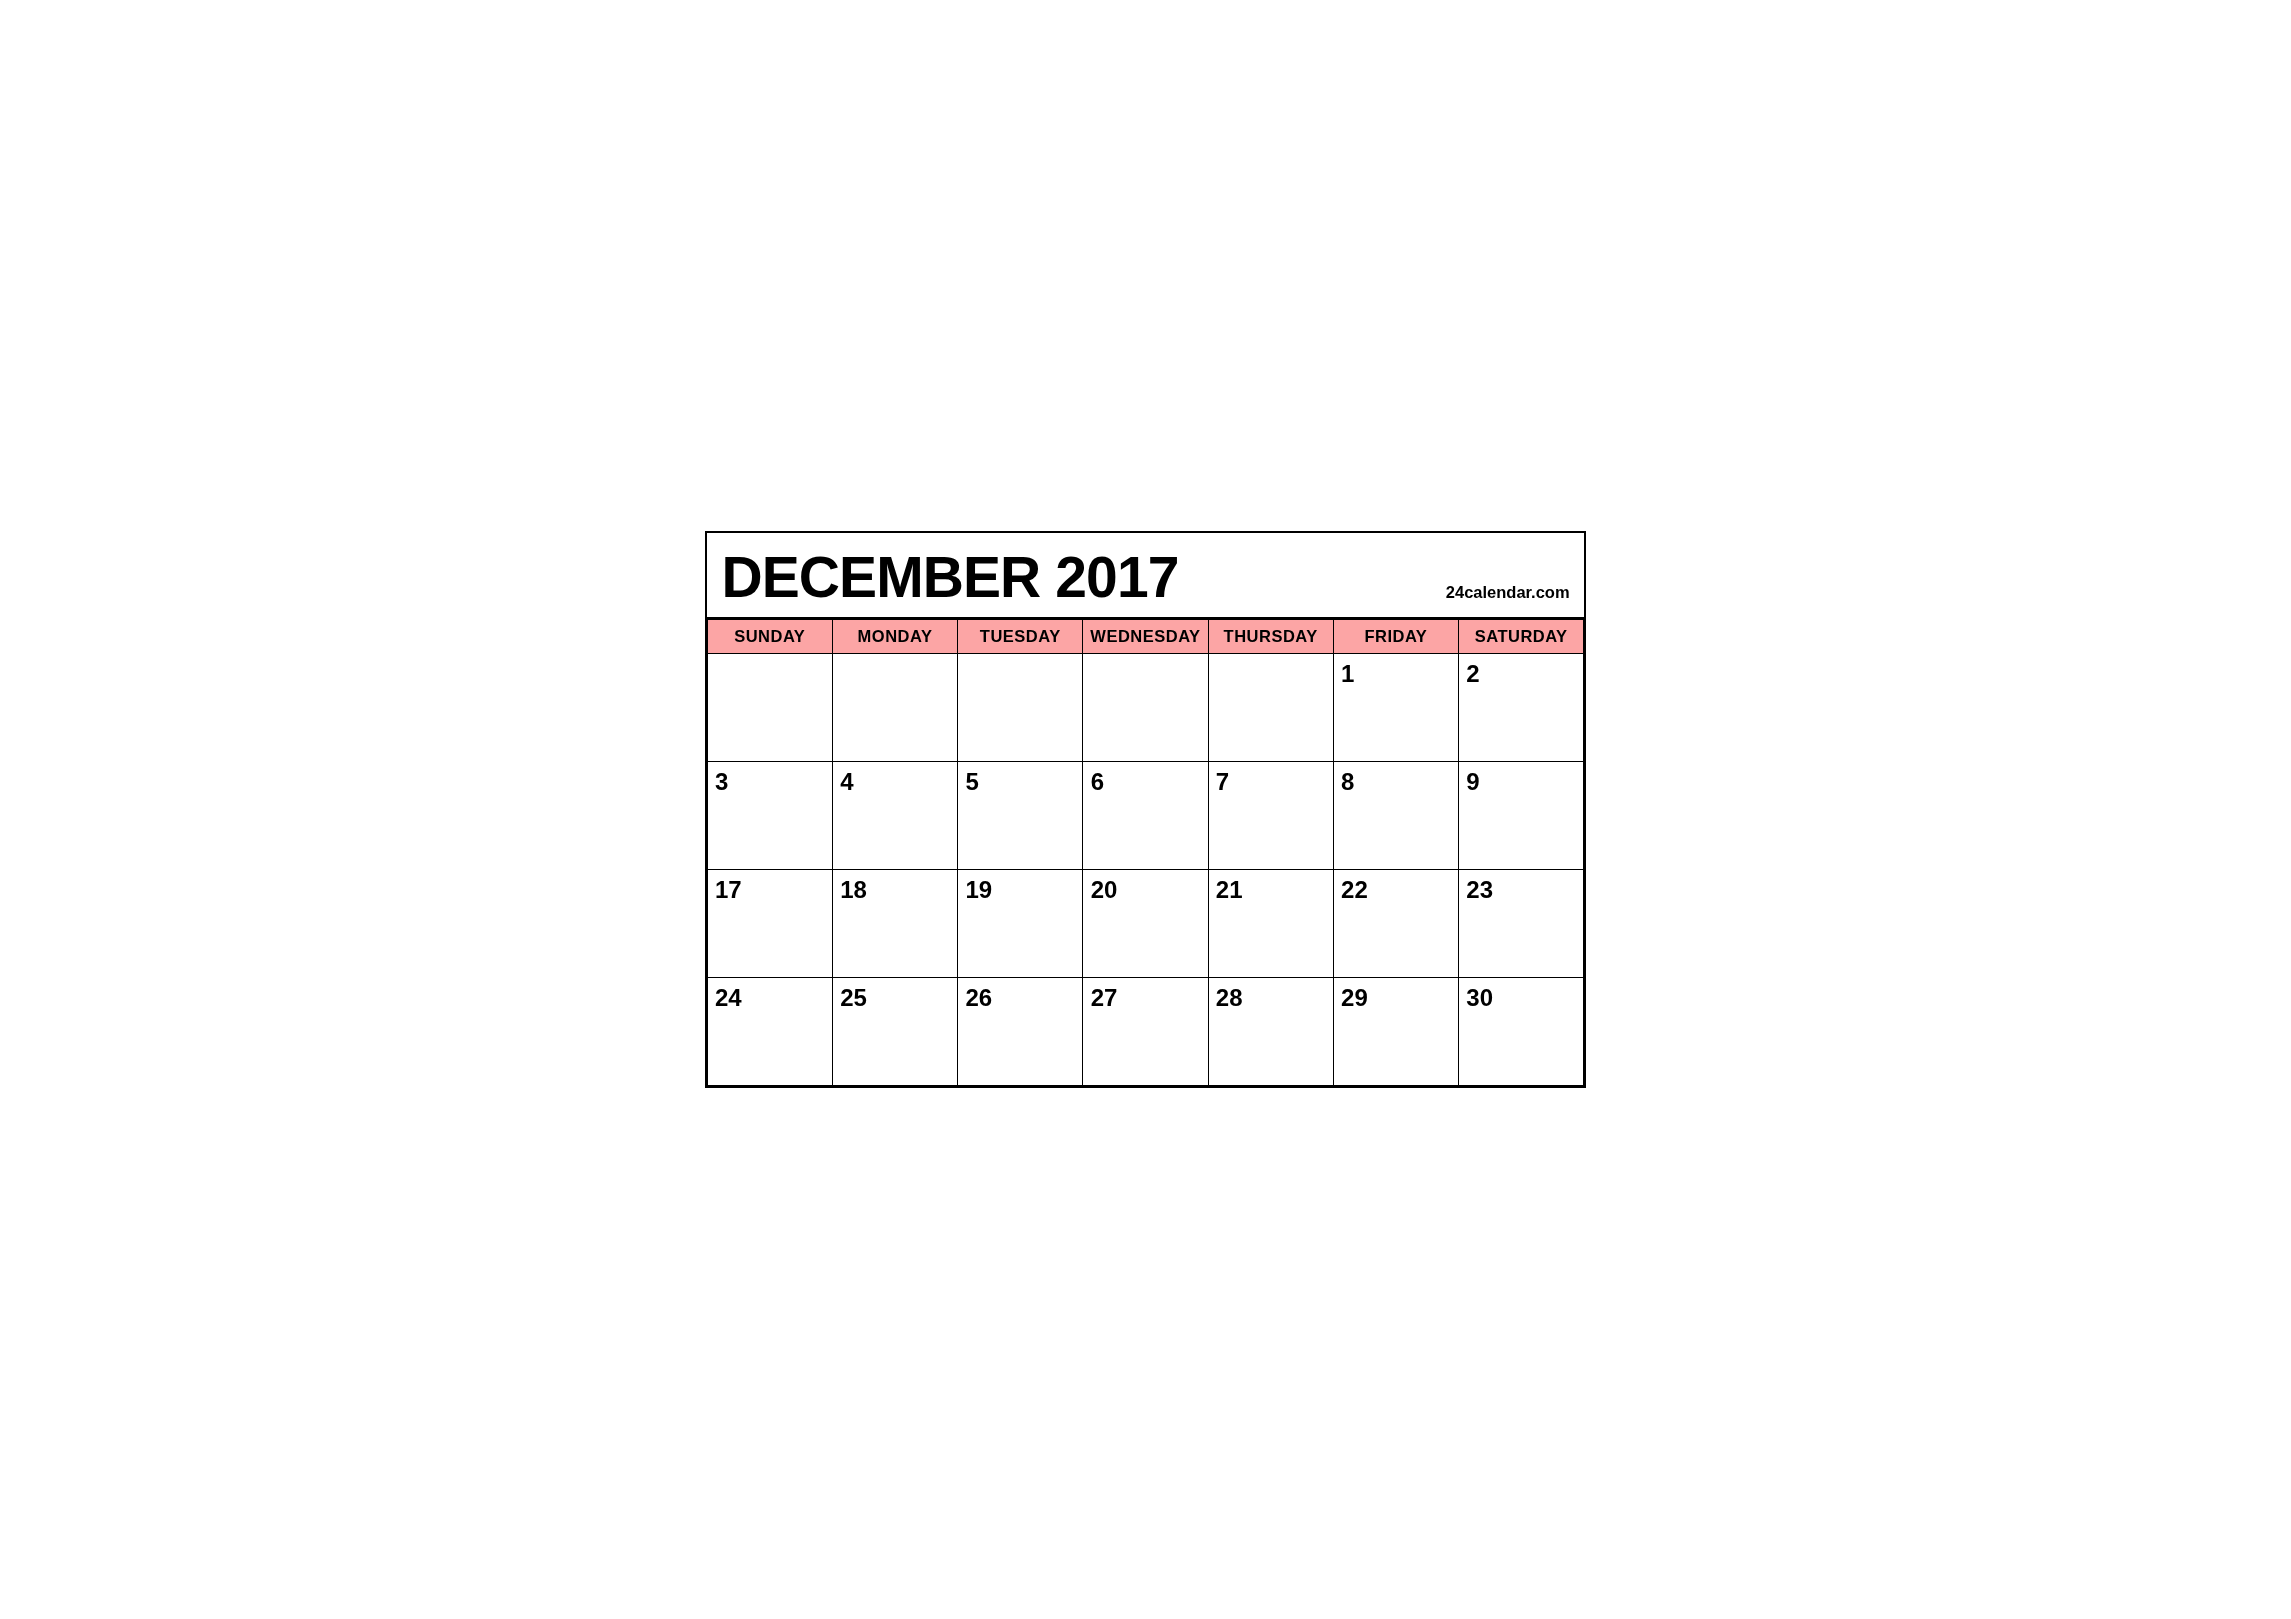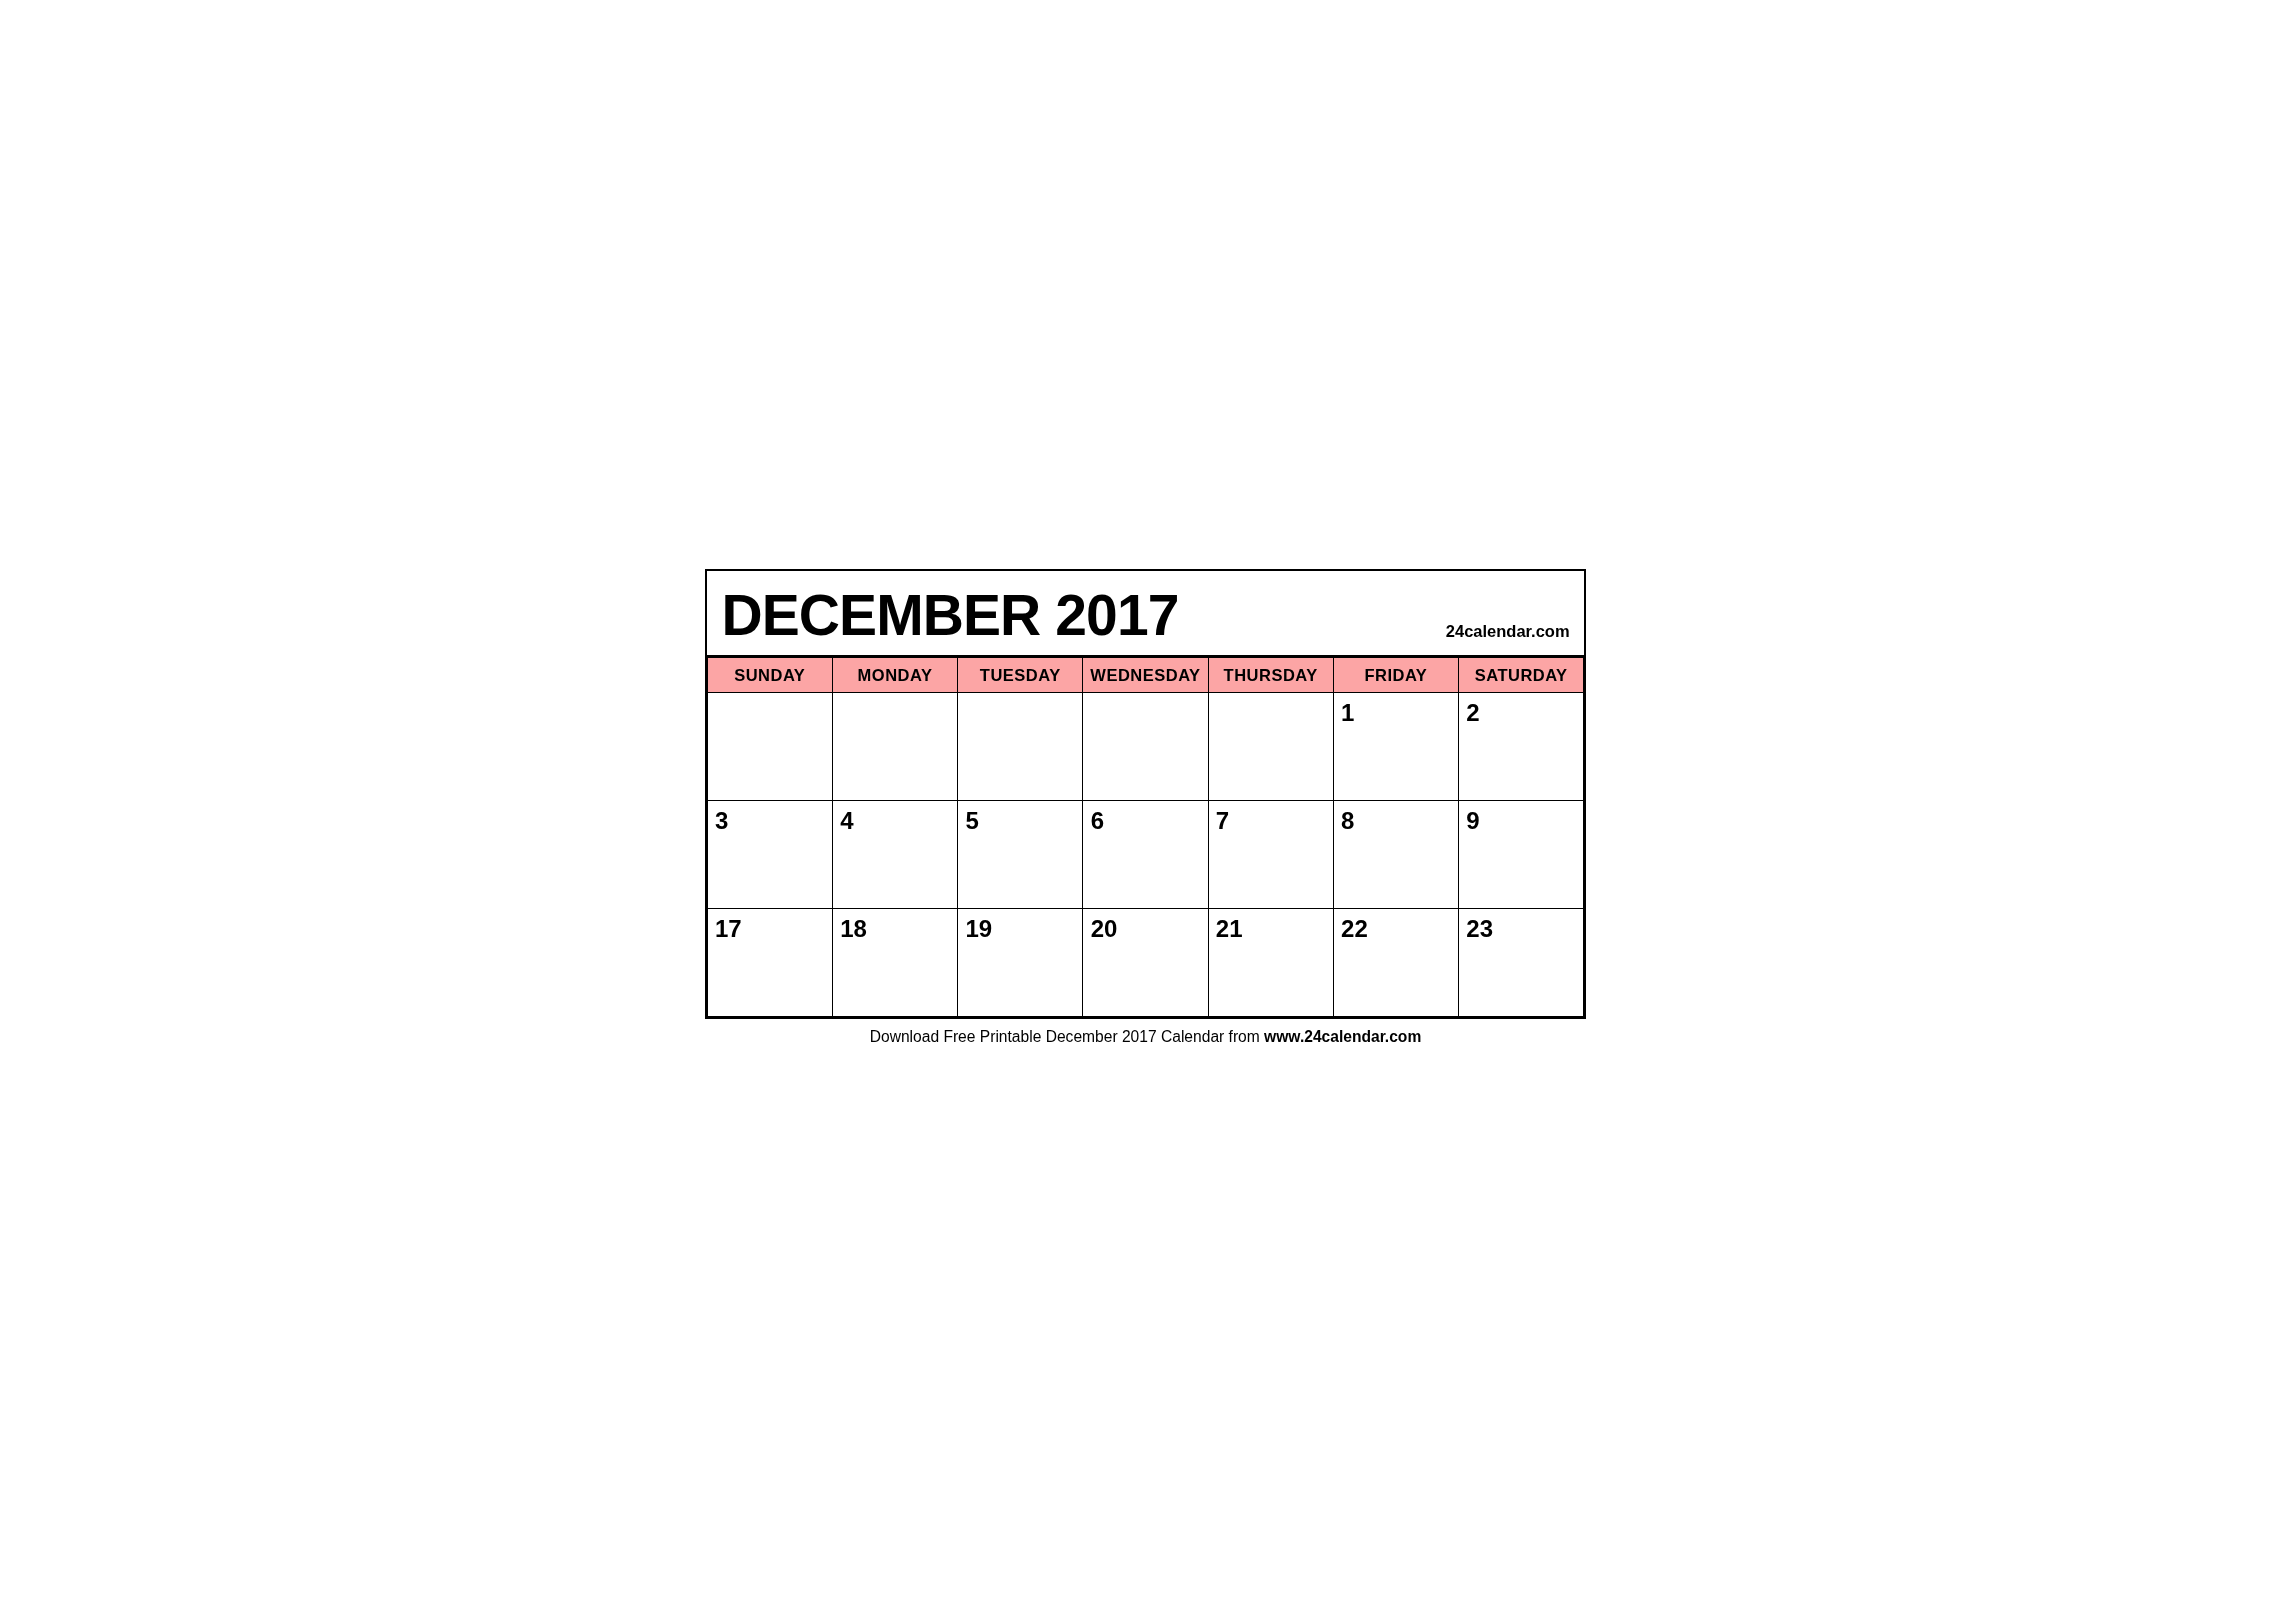--- a/index.html
+++ b/index.html
@@ -137,20 +137,26 @@
           </tr>
           <tr>
             <td>17</td>
             <td>18</td>
             <td>19</td>
             <td>20</td>
             <td>21</td>
             <td>22</td>
             <td>23</td>
           </tr>
+          <tr>
+            <td>24</td>
+            <td>25</td>
+            <td>26</td>
+            <td>27</td>
+            <td>28</td>
+            <td>29</td>
+            <td>30</td>
+          </tr>
         </tbody>
     </table>
-  </div>
-  <div class="footer-text">
-    <span>Download  Free Printable December 2017 Calendar from  </span><span class="bold">www.24calendar.com</span>
   </div>
 </div>
 
 
 </body></html>

